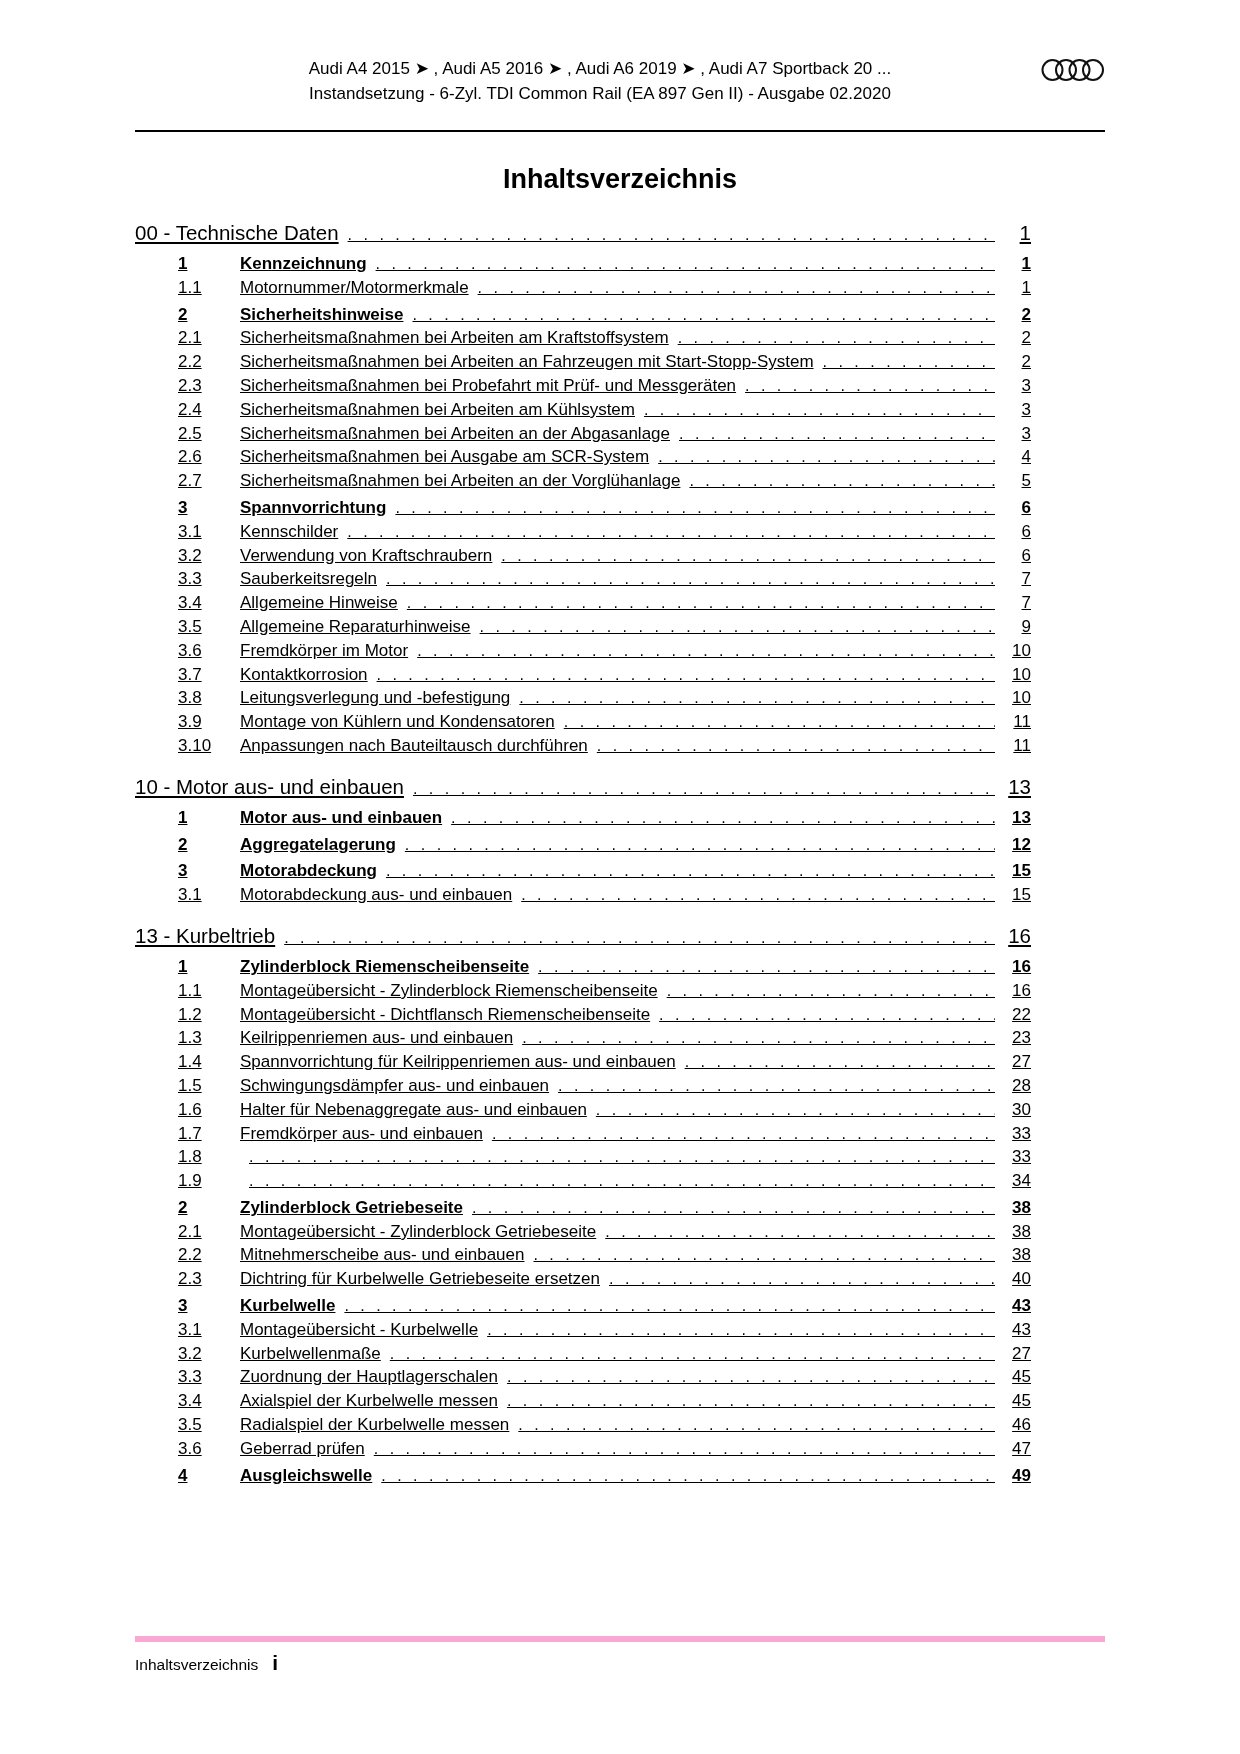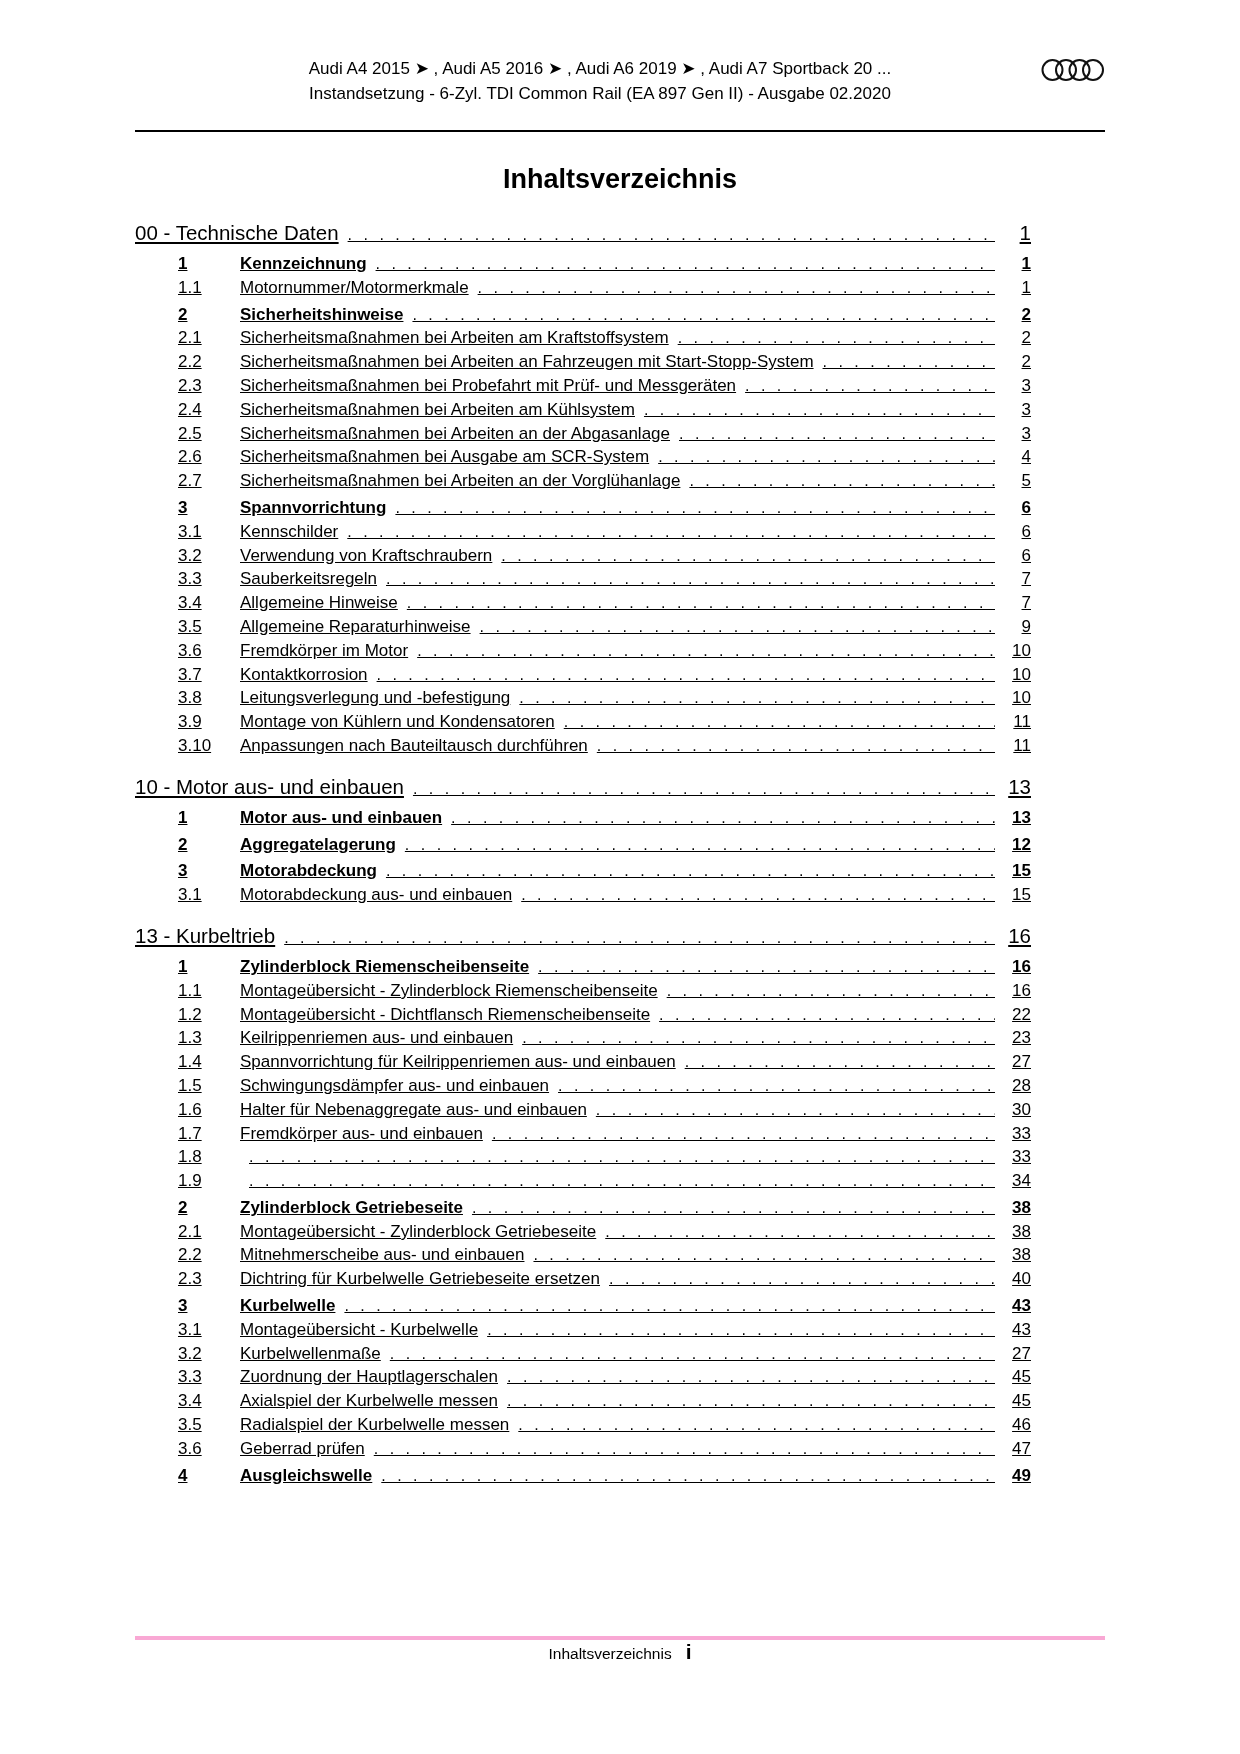--- a/index.html
+++ b/index.html
@@ -37,22 +37,23 @@
   .leader {
     flex: 1 1 auto; overflow: hidden; white-space: nowrap;
     padding-left: 9px; letter-spacing: 3.5px;
     font-size: 16px;
   }
   .pg { flex: 0 0 auto; min-width: 36px; text-align: right; padding-left: 6px; }
 
   
   .footer {
     position: absolute; left: 135px; right: 135px; top: 1636px;
-    border-top: 4px solid #f9a8d4;
-    text-align: center;
+    border-top: 6px solid #f9a8d4;
+    padding-top: 9px;
+    text-align: left;
   }
   .footer-label { font-size: 15.5px; }
   .footer-page { font-size: 21px; font-weight: 700; margin-left: 14px; }
 </style>
 </head>
 <body>
 
 <div class="page">
 
   <header class="header">

